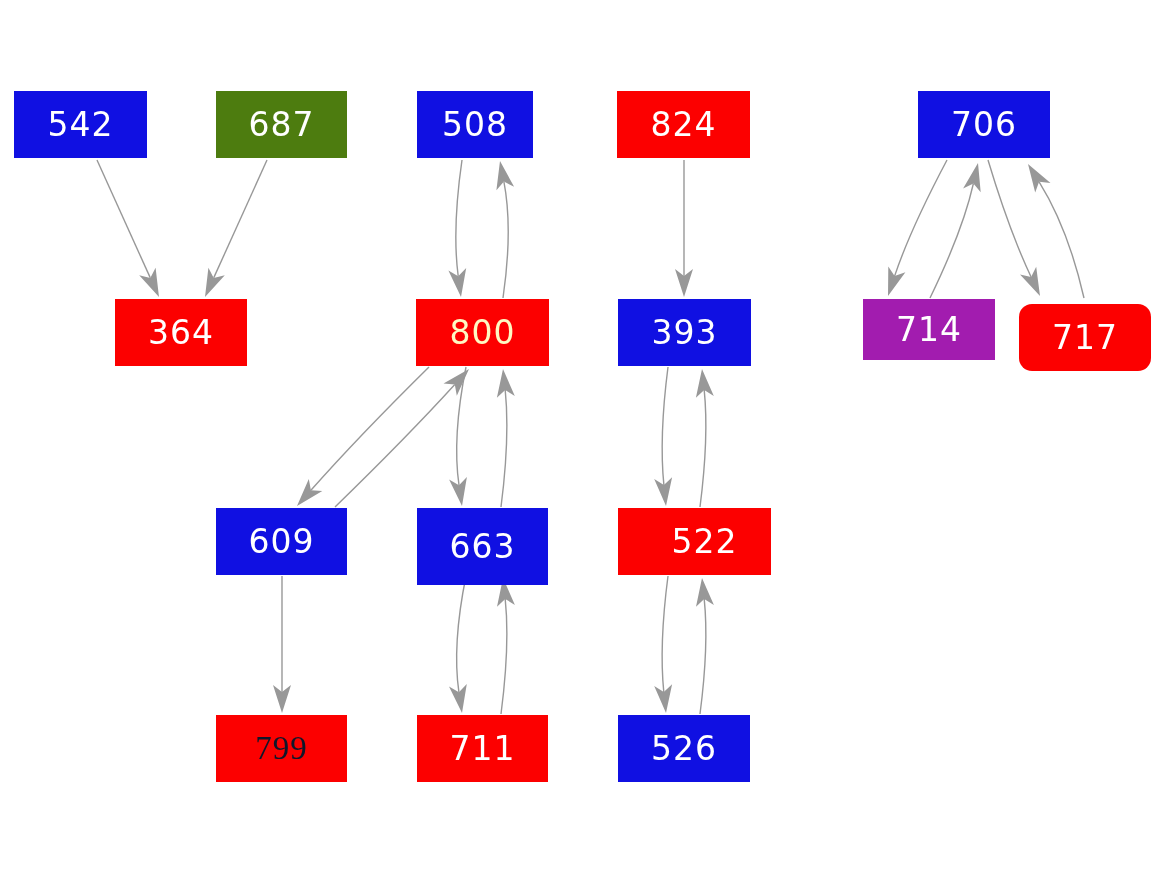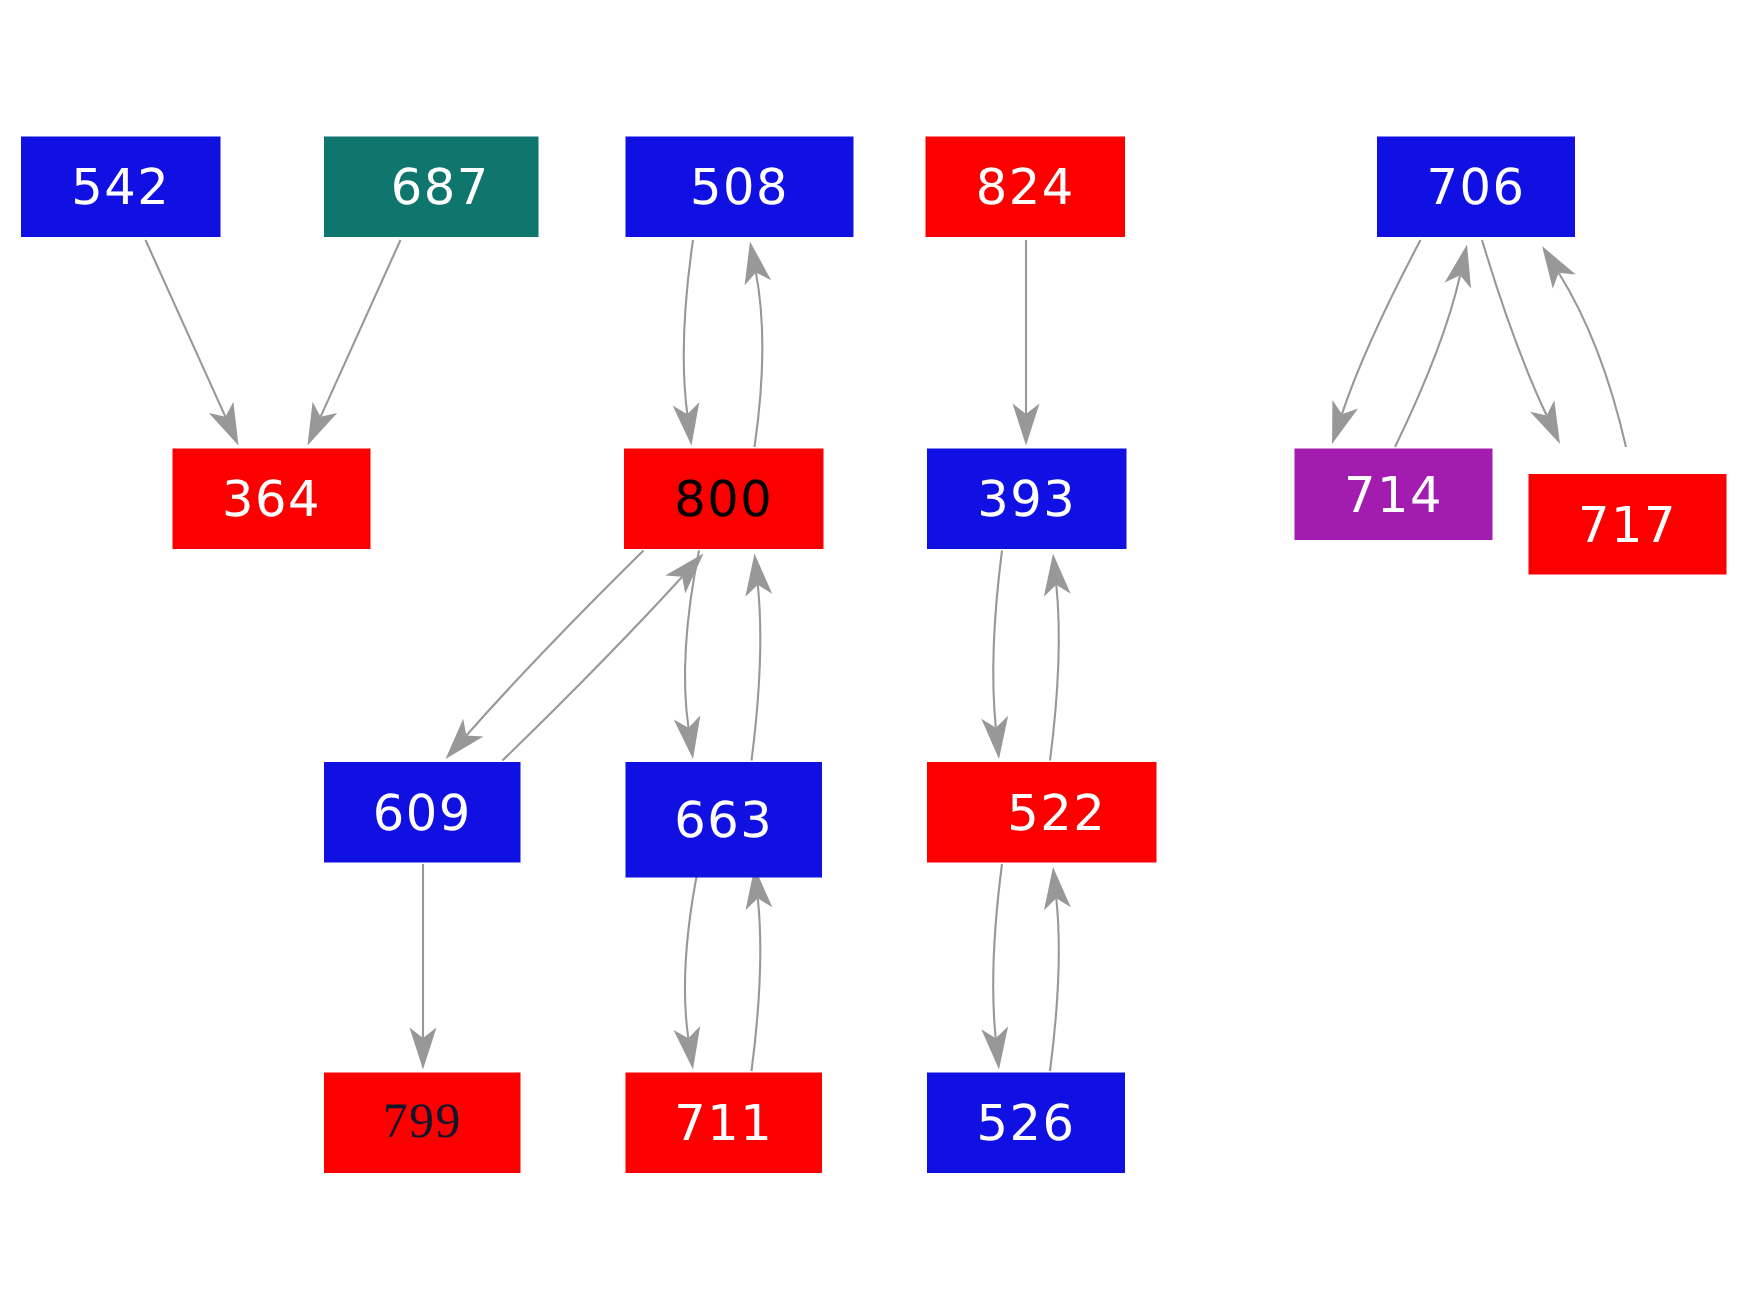--- a/index.html
+++ b/index.html
@@ -77,45 +77,45 @@
       <polygon points="503,578 514.9,604.9 505.2,598.9 497.0,606.8" fill="#989898"></polygon>
       <path d="M 668 576 Q 659 645 663.8 692.1" fill="none" stroke="#989898" stroke-width="1.4"></path>
       <polygon points="666,713 654.2,686.1 663.8,692.1 672.1,684.2" fill="#989898"></polygon>
       <path d="M 700 714 Q 709 645 704.2 598.9" fill="none" stroke="#989898" stroke-width="1.4"></path>
       <polygon points="702,578 713.9,604.9 704.2,598.9 696.0,606.8" fill="#989898"></polygon>
     </svg>
   <div id="nodes-layer">
       <div class="node" style="left: 14px; top: 91px; width: 133px; height: 67px; background: rgb(16, 16, 226);">
         <span style="color: rgb(255, 255, 255);">542</span>
       </div>
-      <div class="node" style="left: 216px; top: 91px; width: 131px; height: 67px; background: #0f766e; padding-left: 12px;">
+      <div class="node" style="left: 216px; top: 91px; width: 131px; height: 67px; background: #4d7c0f;">
         <span style="color: rgb(255, 255, 255);">687</span>
       </div>
-      <div class="node" style="left: 417px; top: 91px; width: 152px; height: 67px; background: rgb(16, 16, 226);">
+      <div class="node" style="left: 417px; top: 91px; width: 116px; height: 67px; background: rgb(16, 16, 226);">
         <span style="color: rgb(255, 255, 255);">508</span>
       </div>
       <div class="node" style="left: 617px; top: 91px; width: 133px; height: 67px; background: rgb(252, 0, 0);">
         <span style="color: rgb(255, 255, 255);">824</span>
       </div>
       <div class="node" style="left: 918px; top: 91px; width: 132px; height: 67px; background: rgb(16, 16, 226);">
         <span style="color: rgb(255, 255, 255);">706</span>
       </div>
       <div class="node" style="left: 115px; top: 299px; width: 132px; height: 67px; background: rgb(252, 0, 0);">
         <span style="color: rgb(255, 255, 255);">364</span>
       </div>
       <div class="node" style="left: 416px; top: 299px; width: 133px; height: 67px; background: rgb(252, 0, 0);">
-        <span style="color: #000000;">800</span>
+        <span style="color: #fef9c3;">800</span>
       </div>
       <div class="node" style="left: 618px; top: 299px; width: 133px; height: 67px; background: rgb(16, 16, 226);">
         <span style="color: rgb(255, 255, 255);">393</span>
       </div>
       <div class="node" style="left: 819px; top: 299px; width: 132px; height: 61px; background: #a21caf; margin-left: 44px;">
         <span style="color: rgb(255, 255, 255);">714</span>
       </div>
-      <div class="node" style="left: 1019px; top: 316px; width: 132px; height: 67px; background: rgb(252, 0, 0);">
+      <div class="node" style="left: 1019px; top: 304px; width: 132px; height: 67px; background: rgb(252, 0, 0); border-radius: 13px;">
         <span style="color: rgb(255, 255, 255);">717</span>
       </div>
       <div class="node" style="left: 216px; top: 508px; width: 131px; height: 67px; background: rgb(16, 16, 226);">
         <span style="color: rgb(255, 255, 255);">609</span>
       </div>
       <div class="node" style="left: 417px; top: 508px; width: 131px; height: 77px; background: rgb(16, 16, 226);">
         <span style="color: rgb(255, 255, 255);">663</span>
       </div>
       <div class="node" style="left: 618px; top: 508px; width: 133px; height: 67px; background: rgb(252, 0, 0); padding-left: 20px;">
         <span style="color: rgb(255, 255, 255);">522</span>

